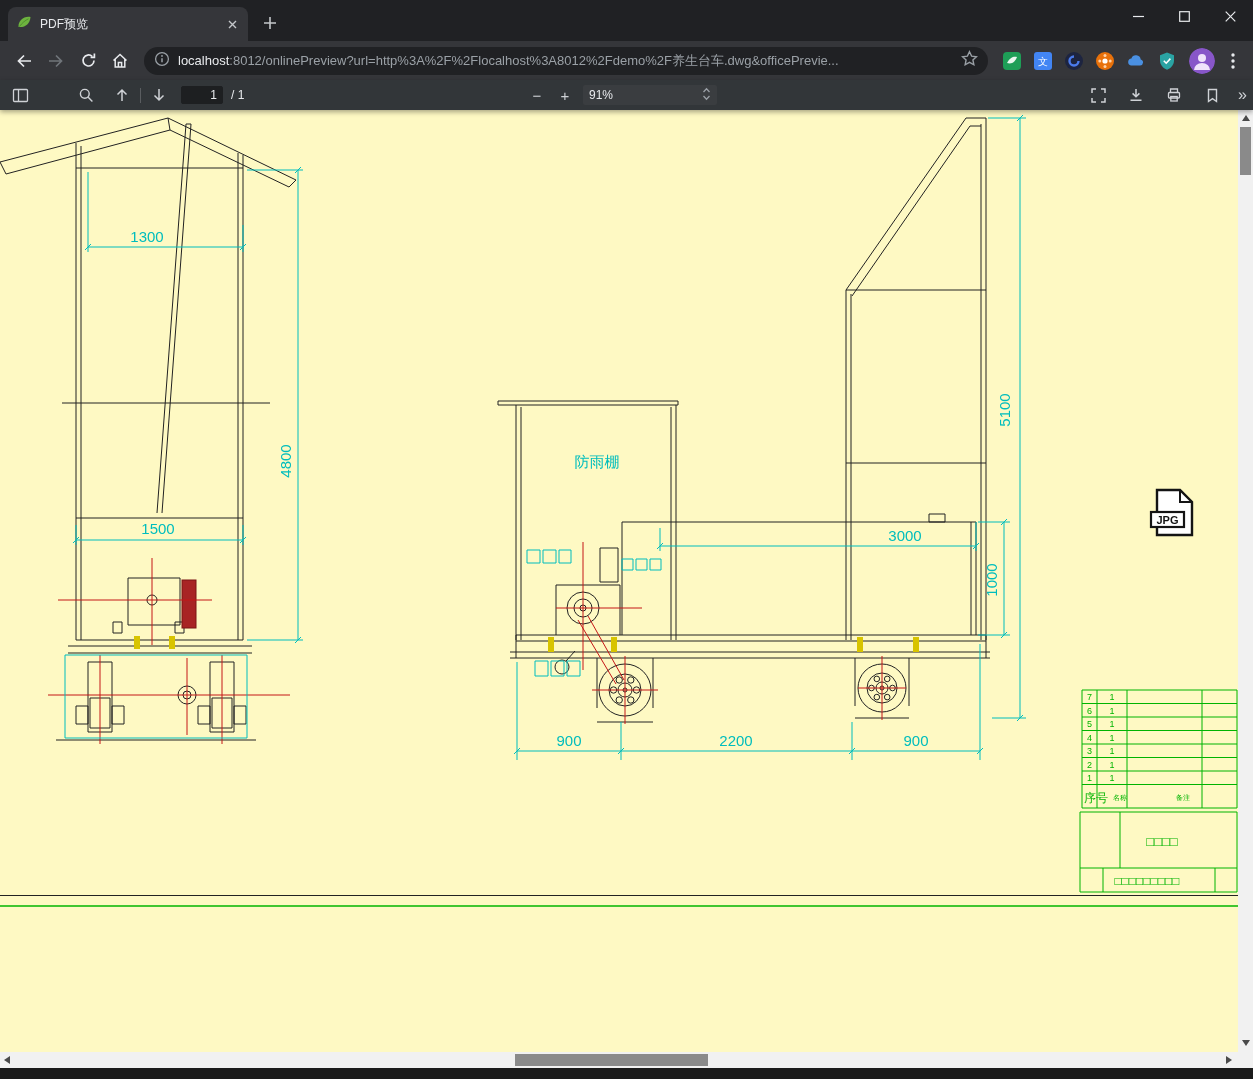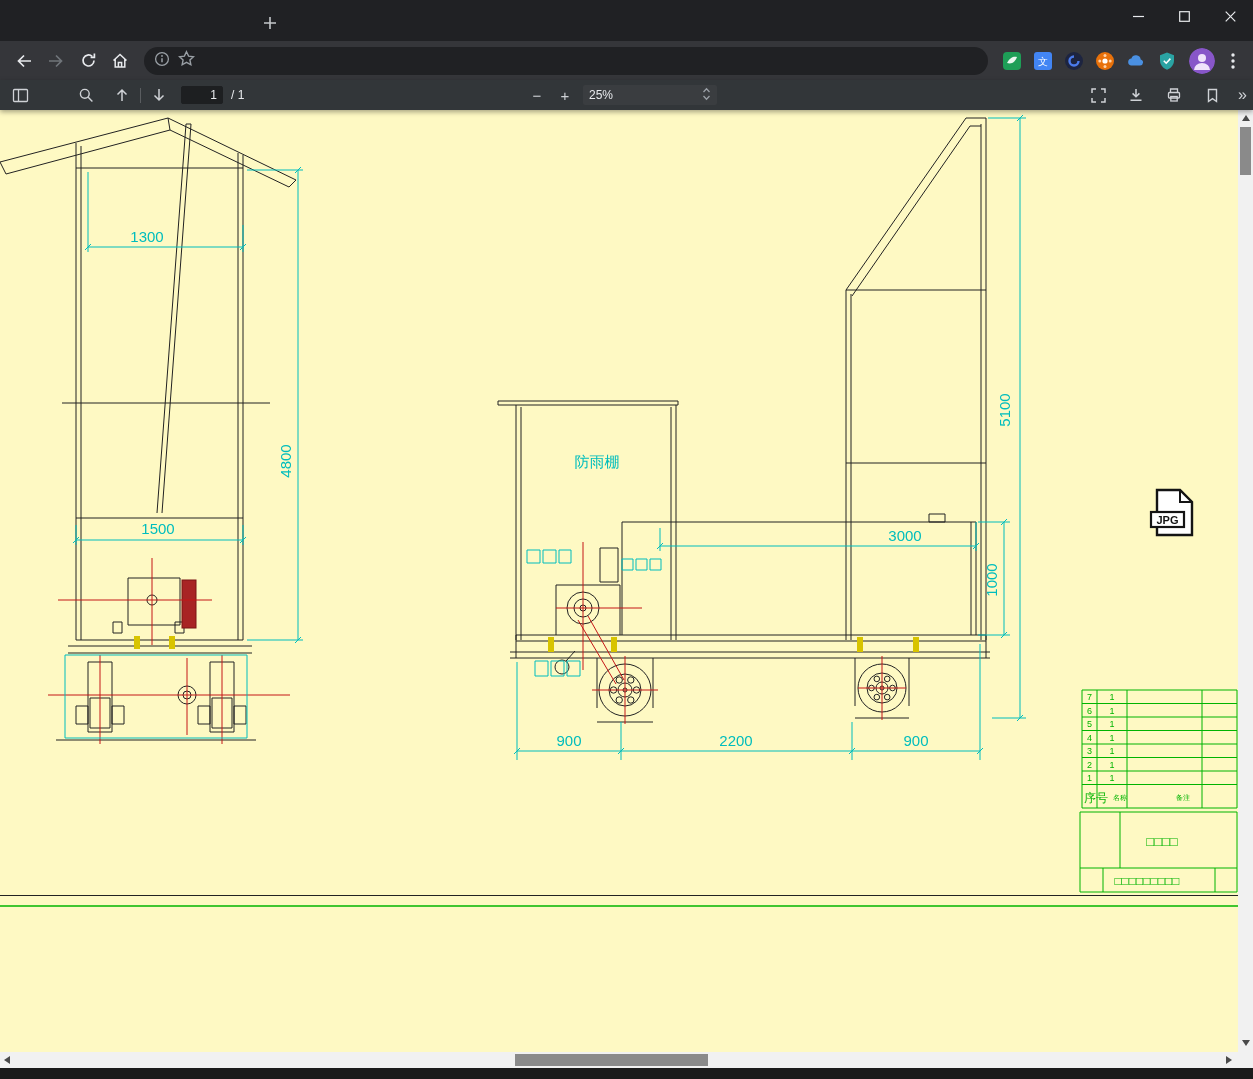--- a/index.html
+++ b/index.html
@@ -73,20 +73,34 @@
   .tri-down  { border-left:4px solid transparent; border-right:4px solid transparent; border-top:6px solid #4a4a4a; }
   .tri-left  { border-top:4px solid transparent; border-bottom:4px solid transparent; border-right:6px solid #4a4a4a; }
   .tri-right { border-top:4px solid transparent; border-bottom:4px solid transparent; border-left:6px solid #4a4a4a; }
 </style>
 </head>
 <body>
 
 <div class="window">
 
   <div class="titlebar">
+    <div class="tab">
+      <span>
+        <svg width="16" height="16" viewBox="0 0 16 16">
+            <path d="M2.5,13 C2,6.5 8,1.8 14.5,3 C14,10 9,13.8 2.5,13 Z" fill="#6db33f"></path>
+            <path d="M3.5,12.5 C6,9 9,6.5 12.5,4.8" stroke="#4e8a2b" stroke-width="0.9" fill="none"></path>
+          </svg>
+      </span>
+      <span class="tab-title">PDF预览</span>
+      <span class="tab-close">
+        <svg width="9" height="9" viewBox="0 0 9 9">
+            <path d="M1,1 L8,8 M8,1 L1,8" stroke="#c4c7ca" stroke-width="1.4"></path>
+          </svg>
+      </span>
+    </div>
     <div class="newtab">
       <svg width="12" height="12" viewBox="0 0 12 12">
           <path d="M6,0 V12 M0,6 H12" stroke="#c4c7ca" stroke-width="1.6"></path>
         </svg>
     </div>
     <div class="win-controls">
       <div class="wbtn">
         <svg width="11" height="11" viewBox="0 0 11 11">
             <path d="M0,5.5 H11" stroke="#e8eaed" stroke-width="1.2"></path>
           </svg>
@@ -128,20 +142,21 @@
     </div>
 
     <div class="urlbar">
       <span>
         <svg width="16" height="16" viewBox="0 0 16 16">
             <circle cx="8" cy="8" r="6.4" stroke="#9aa0a6" stroke-width="1.3" fill="none"></circle>
             <path d="M8,7.3 V11.2" stroke="#9aa0a6" stroke-width="1.5"></path>
             <circle cx="8" cy="4.9" r="0.95" fill="#9aa0a6"></circle>
           </svg>
       </span>
+      <span class="url-text"><span class="url-host">localhost</span><span>:8012/onlinePreview?url=http%3A%2F%2Flocalhost%3A8012%2Fdemo%2F养生台车.dwg&amp;officePrevie...</span></span>
       <span>
         <svg width="17" height="17" viewBox="0 0 16 16">
             <path d="M8,1.6 L10,5.8 14.6,6.3 11.2,9.4 12.1,13.9 8,11.6 3.9,13.9 4.8,9.4 1.4,6.3 6,5.8 Z" fill="none" stroke="#9aa0a6" stroke-width="1.3"></path>
           </svg>
       </span>
     </div>
 
     <div class="ext-area">
       <div class="ext">
         <svg width="20" height="20" viewBox="0 0 20 20">
@@ -224,21 +239,21 @@
           <path d="M8,2 V13 M3.5,8.5 L8,13 L12.5,8.5" stroke="#cfd2d6" fill="none" stroke-width="1.5"></path>
         </svg>
     </div>
     <input class="page-input" value="1" style="">
     <span class="page-total">/ 1</span>
 
     <div class="zoom-group">
       <div class="zoom-btn">−</div>
       <div class="zoom-btn">+</div>
       <div class="zoom-select">
-        <span class="zv">25%</span>
+        <span class="zv">91%</span>
         <span>
           <svg width="9" height="14" viewBox="0 0 9 14">
               <path d="M1.5,5 L4.5,1.8 L7.5,5 M1.5,9 L4.5,12.2 L7.5,9" stroke="#9aa0a6" fill="none" stroke-width="1.3"></path>
             </svg>
         </span>
       </div>
     </div>
 
     <div class="right-icons">
       <div class="tb-icon">

